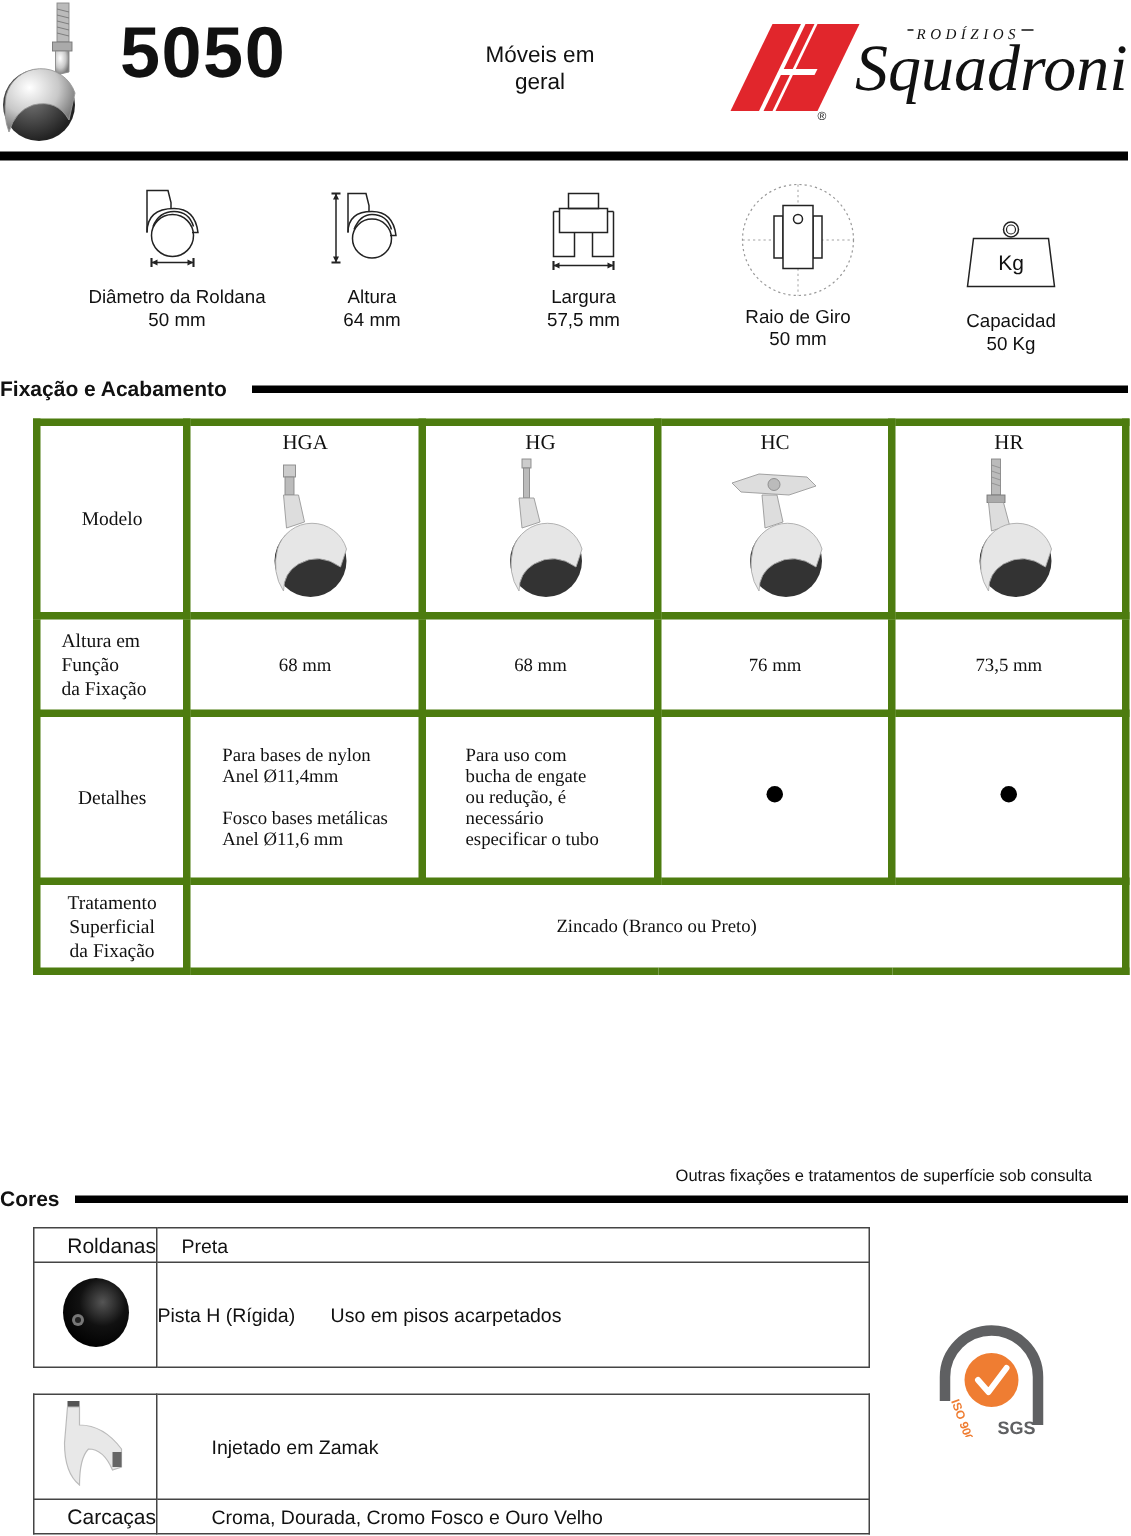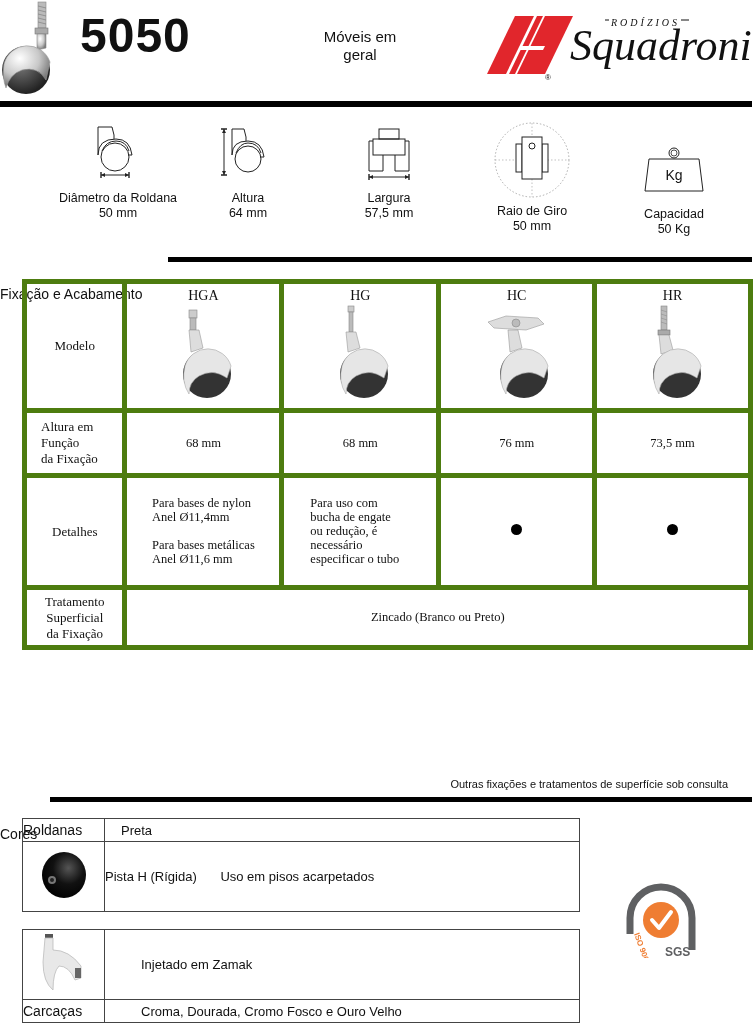--- a/index.html
+++ b/index.html
@@ -13,36 +13,36 @@
   #category { left: 300px; top: 28px; width: 120px; text-align: center; font-size: 15px; line-height: 18px; }
   #brand-logo { left: 485px; top: 8px; width: 268px; height: 72px; }
   .rule-thick { left: 0; width: 752px; height: 6px; background: #000; }
   #header-rule { top: 101px; }
 
   
   .spec { top: 125px; width: 140px; text-align: center; font-size: 12.5px; line-height: 15px; }
   .spec svg { display: block; margin: 0 auto 6px auto; }
 
   
-  .section-title { font-size: 14px; font-weight: normal; margin-top: 35px; }
+  .section-title { font-size: 14px; font-weight: bold; }
   .section-rule { height: 5px; background: #000; }
 
   
   table.spec-table { position: absolute; left: 22px; top: 279px; width: 731px; border-collapse: collapse; table-layout: fixed; }
   table.spec-table td { border: 5px solid #4d7c0f; text-align: center; vertical-align: middle; font-size: 12.5px; padding: 0; font-family: Liberation Serif, serif; }
   table.spec-table td.rowhead { font-size: 13px; }
   .left-head { text-align: left !important; padding-left: 14px !important; line-height: 16px; }
   .dot { display: inline-block; width: 11px; height: 11px; border-radius: 50%; background: #000; }
   .detail-text { text-align: left; display: inline-block; line-height: 14px; font-size: 12.5px; }
   .model-label { font-size: 14px; display: block; margin-top: 4px; }
 
   
   table.cores { position: absolute; left: 22px; width: 558px; border-collapse: collapse; table-layout: fixed; }
   table.cores td { border: 1px solid #444; font-size: 13px; padding: 0; }
-  table.cores td.hdr { text-align: left; height: 22px; font-size: 14px; }
+  table.cores td.hdr { text-align: right; height: 22px; font-size: 14px; }
   table.cores td.val { padding-left: 36px; }
 </style>
 </head>
 <body>
 
 <div class="abs" id="product-photo">
   <svg width="60" height="100" viewBox="0 0 60 100">
     <defs>
       <radialGradient id="chromeG" cx="35%" cy="30%" r="70%">
         <stop offset="0" stop-color="#ffffff"></stop>
@@ -241,21 +241,21 @@
     <td>73,5 mm</td>
   </tr>
 
   <tr style="height:112px">
     <td class="rowhead">Detalhes</td>
     <td>
       <span class="detail-text">
         <div>Para bases de nylon</div>
         <div>Anel  Ø11,4mm</div>
         <div style="height:14px"></div>
-        <div>Para bases metálicas</div>
+        <div>Fosco bases metálicas</div>
         <div>Anel Ø11,6 mm</div>
       </span>
     </td>
     <td style="text-align:left; padding-left:26px;">
       <span class="detail-text">
         <div>Para uso com</div>
         <div>bucha de engate</div>
         <div>ou redução, é</div>
         <div>necessário</div>
         <div>especificar o tubo</div>

